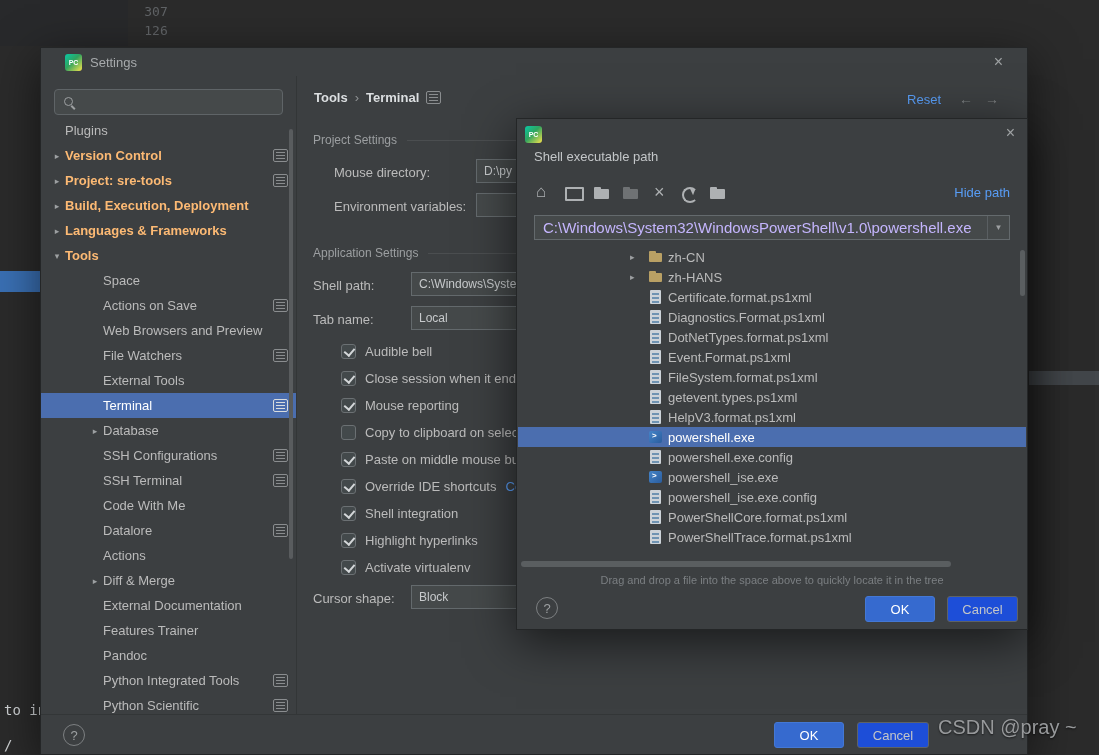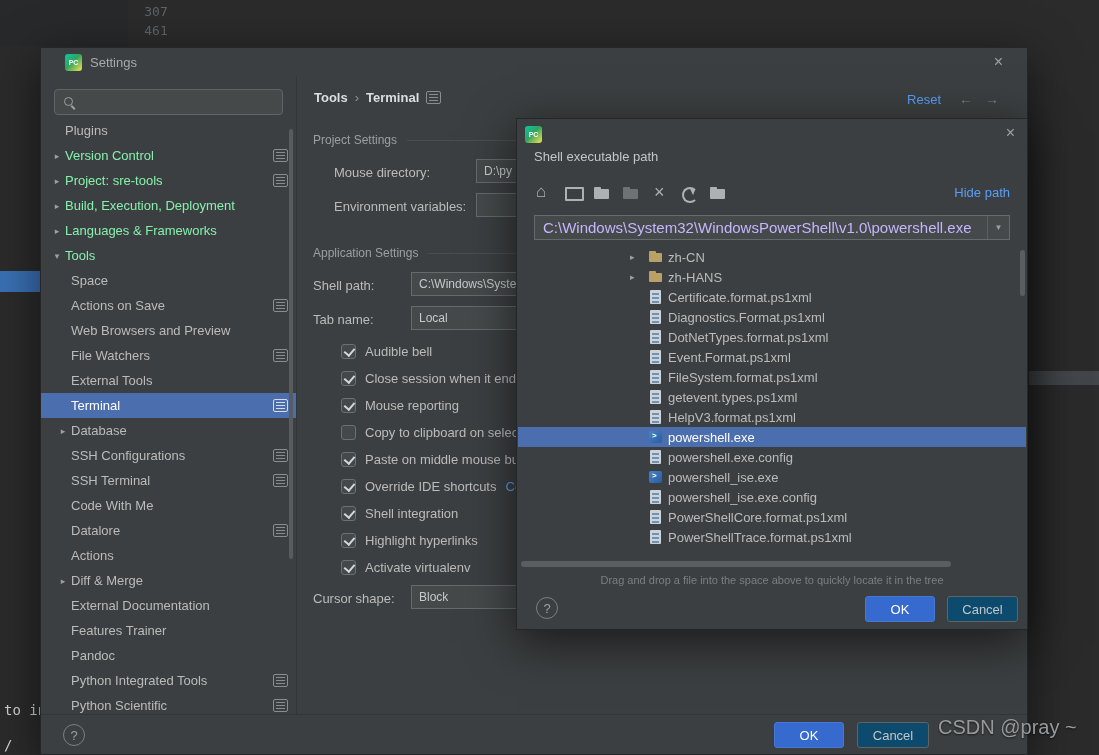--- a/index.html
+++ b/index.html
@@ -13,41 +13,41 @@
   .gutter{position:absolute;left:128px;top:2px;width:56px;text-align:center;color:#606366;font-size:13px;line-height:19px;font-family:"DejaVu Sans Mono",monospace}
   .code{position:absolute;left:228px;top:2px;font-size:13px;line-height:19px;white-space:pre}
   .left-sel{position:absolute;left:0;top:271px;width:40px;height:21px;background:#3a70b4}
   .right-band{position:absolute;left:1029px;top:371px;width:70px;height:14px;background:#43474b}
   .console-a{position:absolute;left:4px;top:702px;color:#cfd2d4;font-size:14px}
   .console-b{position:absolute;left:4px;top:737px;color:#cfd2d4;font-size:14px}
 
   
   .logo{width:17px;height:17px;border-radius:3px;background:linear-gradient(135deg,#0ac9a6 0%,#2fa45f 45%,#f7e34c 100%);color:#fff;font-size:7px;font-weight:bold;display:flex;align-items:center;justify-content:center;flex:none}
   .close{color:#9fa2a4;font-size:16px;line-height:16px;cursor:default}
-  .btn{position:absolute;height:26px;border-radius:3px;background:#0c4a6e;border:1px solid #5e6365;color:#c3c6c8;display:flex;align-items:center;justify-content:center;font-size:13px}
+  .btn{position:absolute;height:26px;border-radius:3px;background:#1d4ed8;border:1px solid #5e6365;color:#c3c6c8;display:flex;align-items:center;justify-content:center;font-size:13px}
   .btn.primary{background:#366acf;border-color:#4478d4;color:#fff}
   .help{position:absolute;width:22px;height:22px;border-radius:50%;border:1px solid #7c7f81;color:#9da0a2;display:flex;align-items:center;justify-content:center;font-size:13px}
 
   
   .settings{position:absolute;left:40px;top:47px;width:988px;height:708px;background:#3c3f41;border:1px solid #242627;box-shadow:0 12px 45px rgba(0,0,0,.55);z-index:10}
   .s-titlebar{height:28px;display:flex;align-items:center;padding:0 24px;gap:8px}
   .s-title{color:#a7aaac}
   .s-titlebar .close{margin-left:auto}
   .s-side{position:absolute;left:0;top:28px;width:255px;bottom:40px;overflow:hidden}
   .search{position:absolute;left:13px;top:13px;width:229px;height:26px;background:#45494a;border:1px solid #5f6467;border-radius:4px;display:flex;align-items:center;padding:0 8px;gap:7px}
   .mag{width:13px;height:13px;position:relative;flex:none}
   .mag::before{content:"";position:absolute;left:1px;top:1px;width:7px;height:7px;border:1.5px solid #9da0a2;border-radius:50%}
   .mag::after{content:"";position:absolute;left:9px;top:9px;width:5px;height:1.5px;background:#9da0a2;transform:rotate(45deg);transform-origin:0 0}
   .search input{background:transparent;border:none;outline:none;color:#c3c6c8;font-size:13px;width:100%;font-family:"Liberation Sans",sans-serif}
   .s-tree{position:absolute;left:0;right:0;top:42px;bottom:0;overflow:hidden}
   .s-item{height:25px;display:flex;align-items:center;padding-left:26px;white-space:nowrap}
-  .s-item.child{padding-left:32px}
+  .s-item.child{padding-left:64px}
   .chev{display:inline-block;width:16px;margin-left:-18px;flex:none;color:#9da0a2;font-size:9px;text-align:center}
   .s-label{color:#bbbbbb}
-  .s-item.bold .s-label{color:#86efac;font-weight:normal}
+  .s-item.bold .s-label{color:#fdba74;font-weight:bold}
   .s-item.selected{background:#4b6eaf}
   .s-item.selected .s-label{color:#ffffff}
   .panel-ind{margin-left:auto;margin-right:8px;width:15px;height:13px;display:none;border:1px solid currentColor;border-radius:2px;position:relative;color:#8a8d8f;flex:none}
   .panel-ind.show{display:block}
   .panel-ind.show::before{content:"";position:absolute;left:2px;right:2px;top:2px;height:1px;background:currentColor;box-shadow:0 3px 0 currentColor,0 6px 0 currentColor}
   .s-item.selected .panel-ind{color:#d9dcde}
   .side-scroll{position:absolute;right:3px;top:53px;width:4px;height:430px;background:#595c5e;border-radius:2px}
   .s-content{position:absolute;left:255px;top:28px;right:0;bottom:40px;border-left:1px solid #333637}
   .crumbs{position:absolute;left:17px;top:14px;display:flex;align-items:center;gap:7px}
   .crumb{color:#dcdfe1;font-weight:bold}
@@ -120,21 +120,21 @@
   .watermark{position:absolute;left:938px;top:716px;font-size:20px;color:#97999b;z-index:40;text-shadow:0 1px 2px rgba(0,0,0,.6);white-space:nowrap}
 </style>
 </head>
 <body>
 
 <div class="editor" data-name="code-editor">
   <div class="editor-left" data-name="project-panel-edge"></div>
   <div class="gutter" data-name="editor-gutter">
 
   <div class="lineno" data-name="line-number">307</div>
-      <div class="lineno" data-name="line-number">461</div>
+      <div class="lineno" data-name="line-number">126</div>
     </div>
   <div class="code" data-name="editor-code">
     
   </div>
 </div>
 <div class="left-sel" data-name="project-tree-selection"></div>
 <div class="right-band" data-name="editor-highlight-band"></div>
 <div class="console-a mono" data-name="console-text">to in</div>
 <div class="console-b mono" data-name="console-text">/</div>
 

